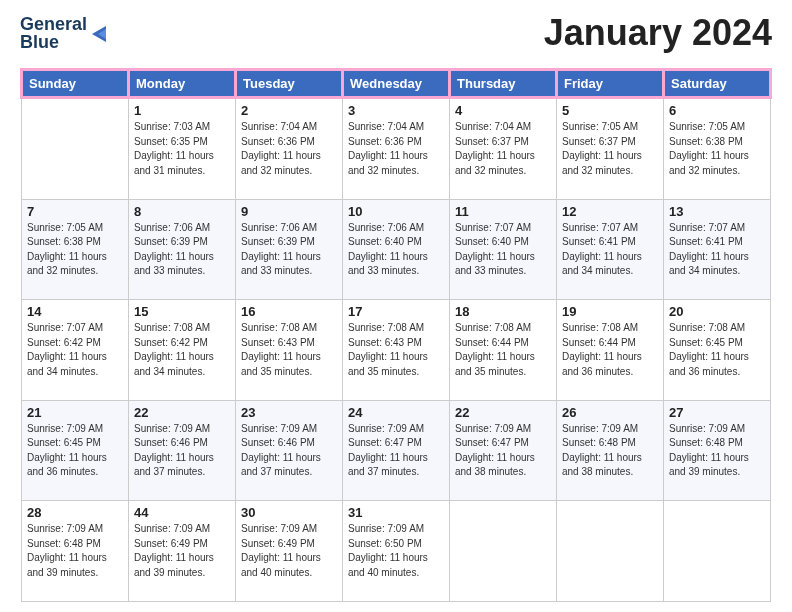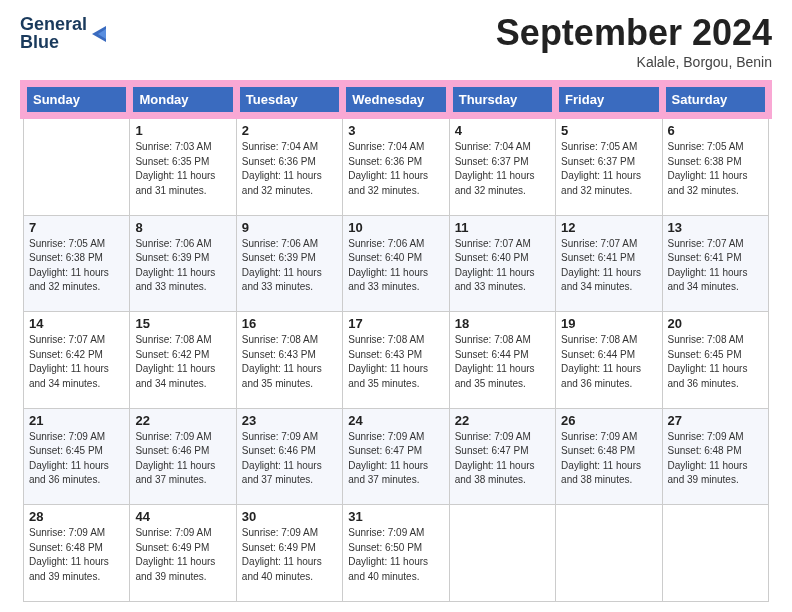--- a/index.html
+++ b/index.html
@@ -44,21 +44,21 @@
       border-collapse: collapse;
       flex: 1;
     }
     .calendar-table thead tr th {
       background: #3a6bbf;
       color: #fff;
       font-size: 13px;
       font-weight: bold;
       padding: 5px 6px;
       text-align: left;
-      border: 7px solid #f9a8d4;
+      border: 3px solid #f9a8d4;
     }
     .calendar-table tbody tr td {
       vertical-align: top;
       border: 1px solid #ccc;
       padding: 4px 5px;
       font-size: 10.5px;
       color: #222;
       width: calc(100% / 7);
       min-height: 80px;
       background: #fff;
@@ -92,22 +92,21 @@
         <svg width="90" height="42" viewBox="0 0 90 42">
           <text x="0" y="18" font-size="18" font-weight="bold" fill="#1a3a5c" font-family="Arial">General</text>
           <text x="0" y="36" font-size="18" font-weight="bold" fill="#1a3a5c" font-family="Arial">Blue</text>
 
           <polygon points="72,22 86,14 86,30" fill="#3a6bbf"></polygon>
           <polygon points="78,22 86,17 86,27" fill="#5a8fe0"></polygon>
         </svg>
       </div>
     </div>
     <div class="title-block">
-      <div class="month-title">September 2024</div>
-      <div class="subtitle">Kalale, Borgou, Benin</div>
+      <div class="month-title">January 2024</div>
     </div>
   </div>
 
   <table class="calendar-table">
     <thead>
       <tr id="header-row">
       <th>Sunday</th>
           <th>Monday</th>
           <th>Tuesday</th>
           <th>Wednesday</th>

